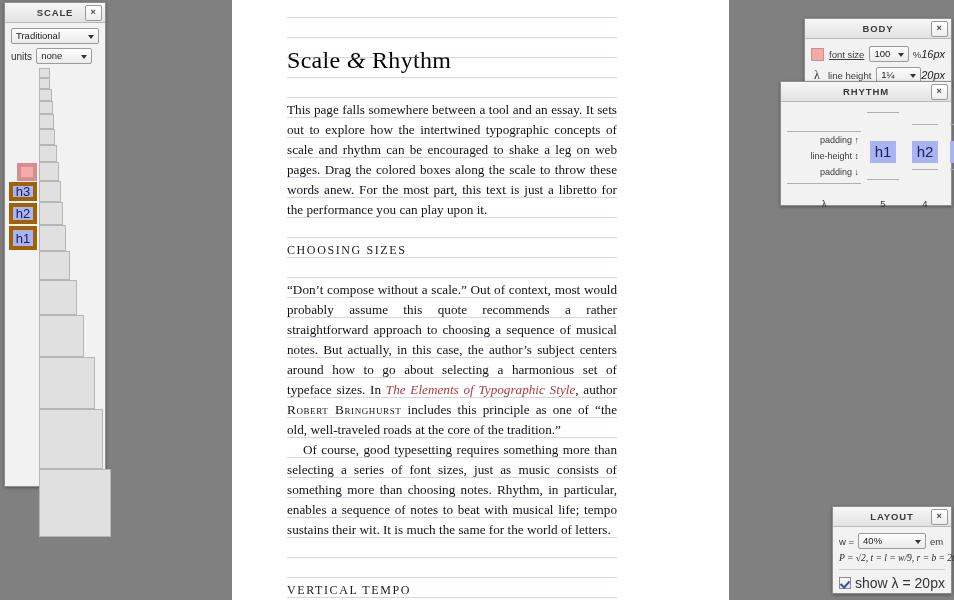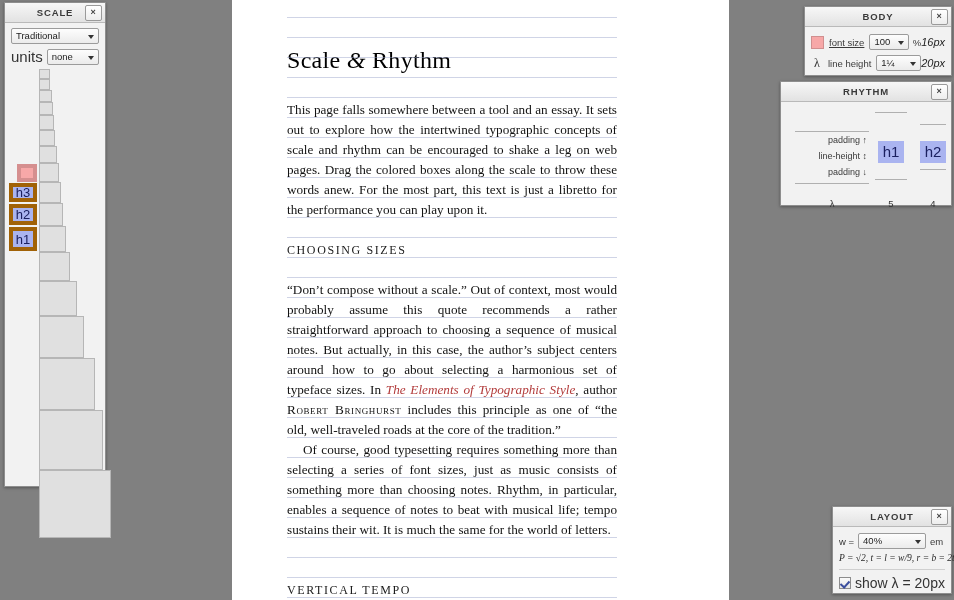--- a/index.html
+++ b/index.html
@@ -139,21 +139,21 @@
     background: #f2f2f2;
   }
   #scale-panel .panel-body { padding: 5px 6px 0 6px; }
 
   .select-row {
     display: flex;
     align-items: center;
     margin-bottom: 4px;
   }
   .select-row .lbl {
-    font-size: 15px;
+    font-size: 10px;
     color: #333;
     margin-right: 4px;
   }
   .sel {
     position: relative;
     background: linear-gradient(to bottom,#fdfdfd,#ebebeb);
     border: 1px solid #9b9b9b;
     border-radius: 2px;
     height: 14px;
     line-height: 14px;
@@ -201,21 +201,21 @@
     justify-content: center;
     cursor: pointer;
   }
   .scale-tag.pink {
     background: #f7a8a8;
     border-color: #d58f8f;
   }
 
   
   #body-panel {
-    left: 804px; top: 6px;
+    left: 804px; top: 18px;
     width: 146px; height: 68px;
   }
   #body-panel .panel-body { padding: 6px 6px 4px 6px; }
   .ctrl-row {
     display: flex;
     align-items: center;
     height: 18px;
     margin-bottom: 3px;
   }
   .swatch {
@@ -254,21 +254,21 @@
     color: #222;
     margin-left: auto;
     white-space: nowrap;
   }
 
   
   #rhythm-panel {
     left: 780px; top: 81px;
     width: 170px; height: 123px;
   }
-  #rhythm-panel .panel-body { padding: 4px 6px 2px 14px; }
+  #rhythm-panel .panel-body { padding: 4px 6px 2px 6px; }
   .rhythm-grid {
     position: relative;
     height: 92px;
   }
   .rcol {
     position: absolute;
     top: 0;
     width: 40px;
     text-align: center;
   }

